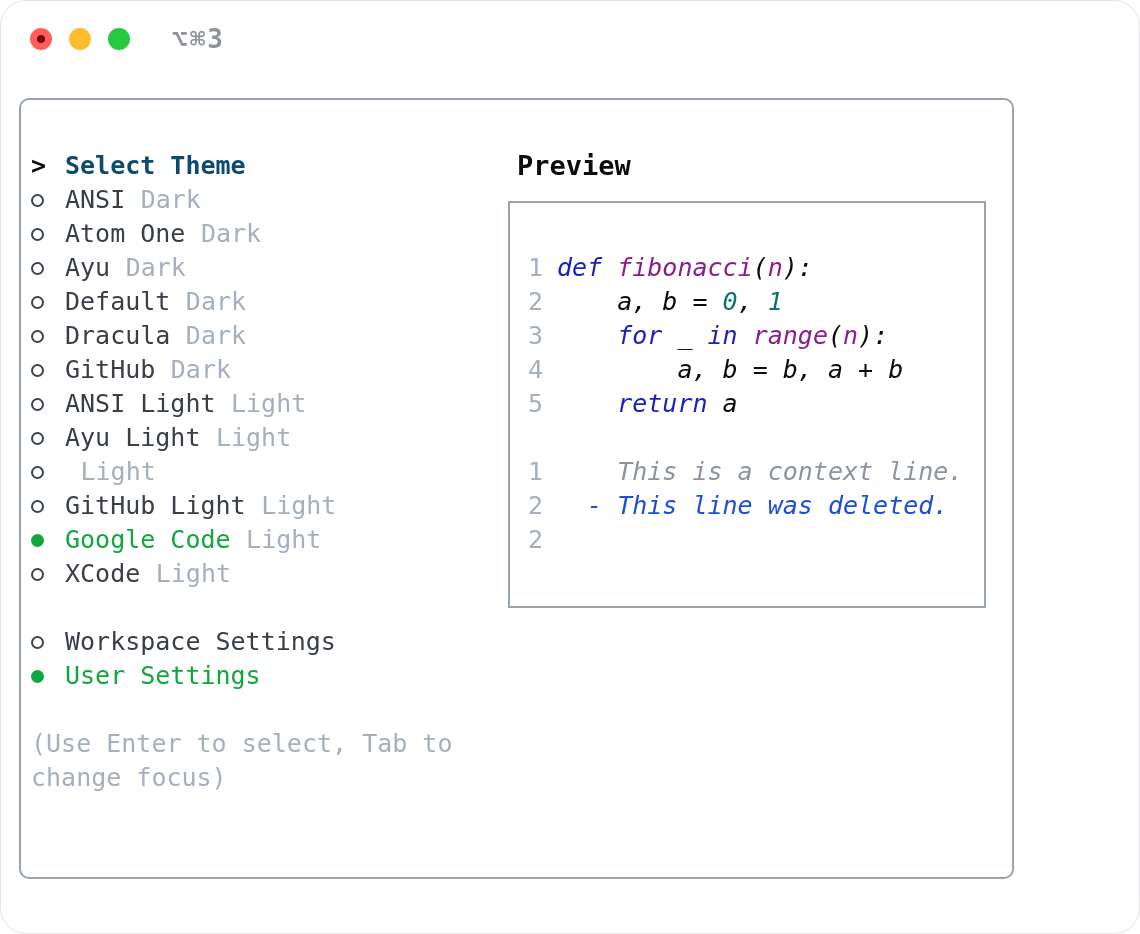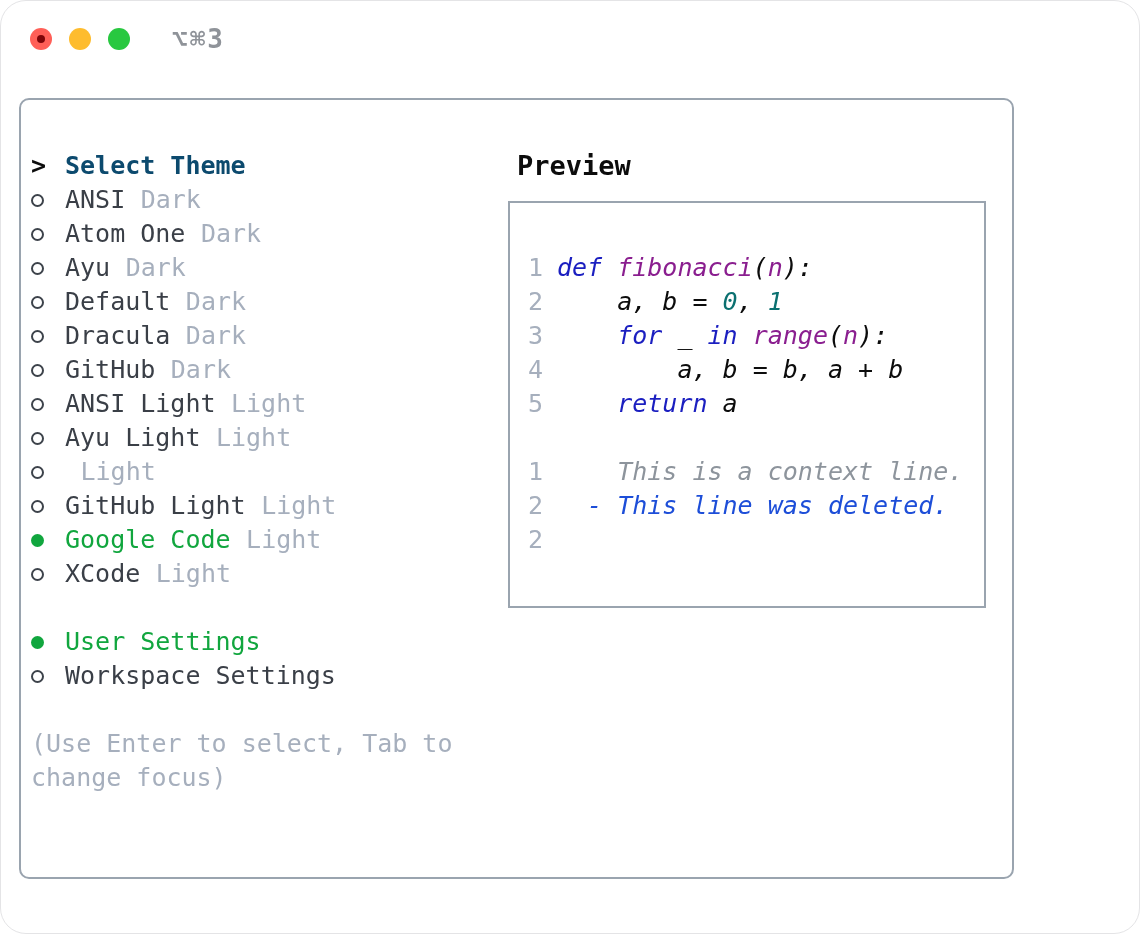--- a/index.html
+++ b/index.html
@@ -137,26 +137,26 @@
     <span class="name">XCode</span>
     <span class="tag">Light</span>
   </div>
         </div>
 
       <div class="row spacer"></div>
 
 
       <div id="apply-list">
           <div class="row">
+    <span class="marker-col"><span class="marker ring"></span></span>
+    <span class="name">Workspace Settings</span>
+  </div>
+          <div class="row">
     <span class="marker-col"><span class="marker dot-sel"></span></span>
     <span class="name sel">User Settings</span>
-  </div>
-          <div class="row">
-    <span class="marker-col"><span class="marker ring"></span></span>
-    <span class="name">Workspace Settings</span>
   </div>
         </div>
 
       <div class="row spacer"></div>
 
       <div class="hint">(Use Enter to select, Tab to</div>
       <div class="hint">change focus)</div>
     </div>
 
     <div class="preview-label">Preview</div>

